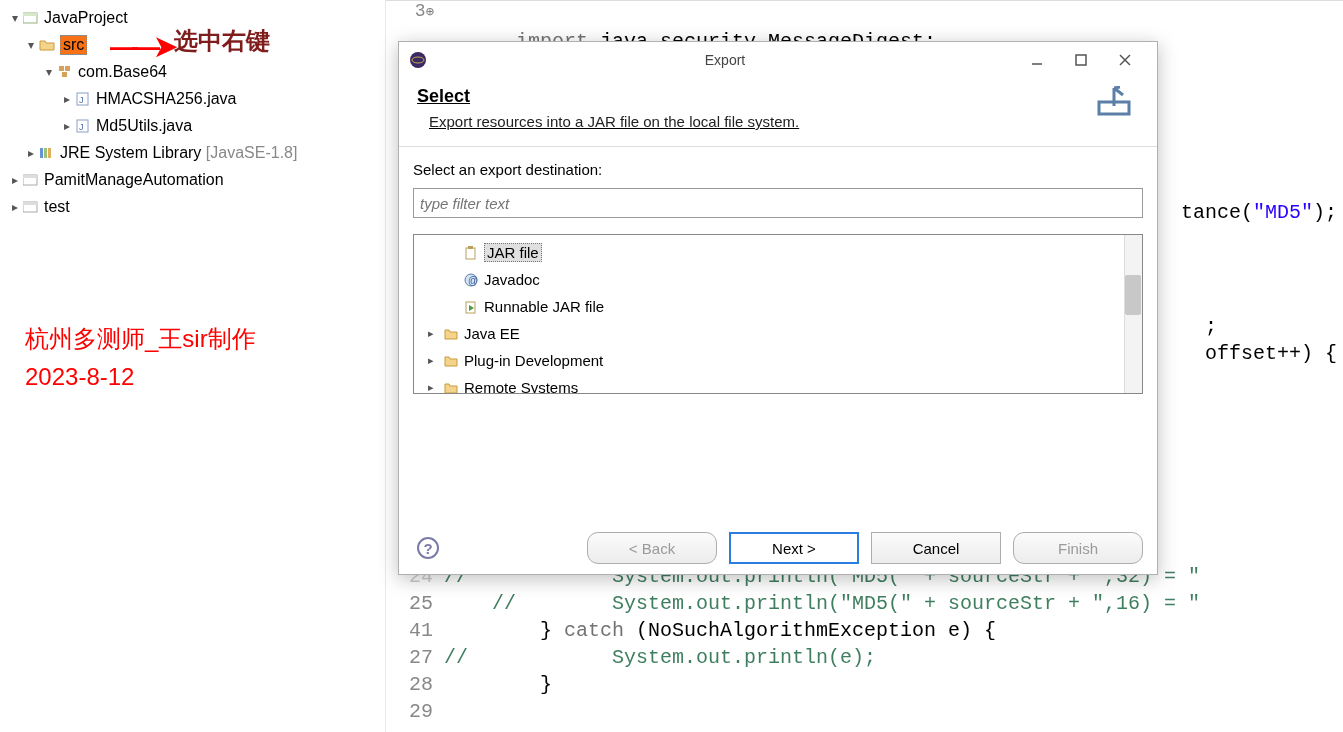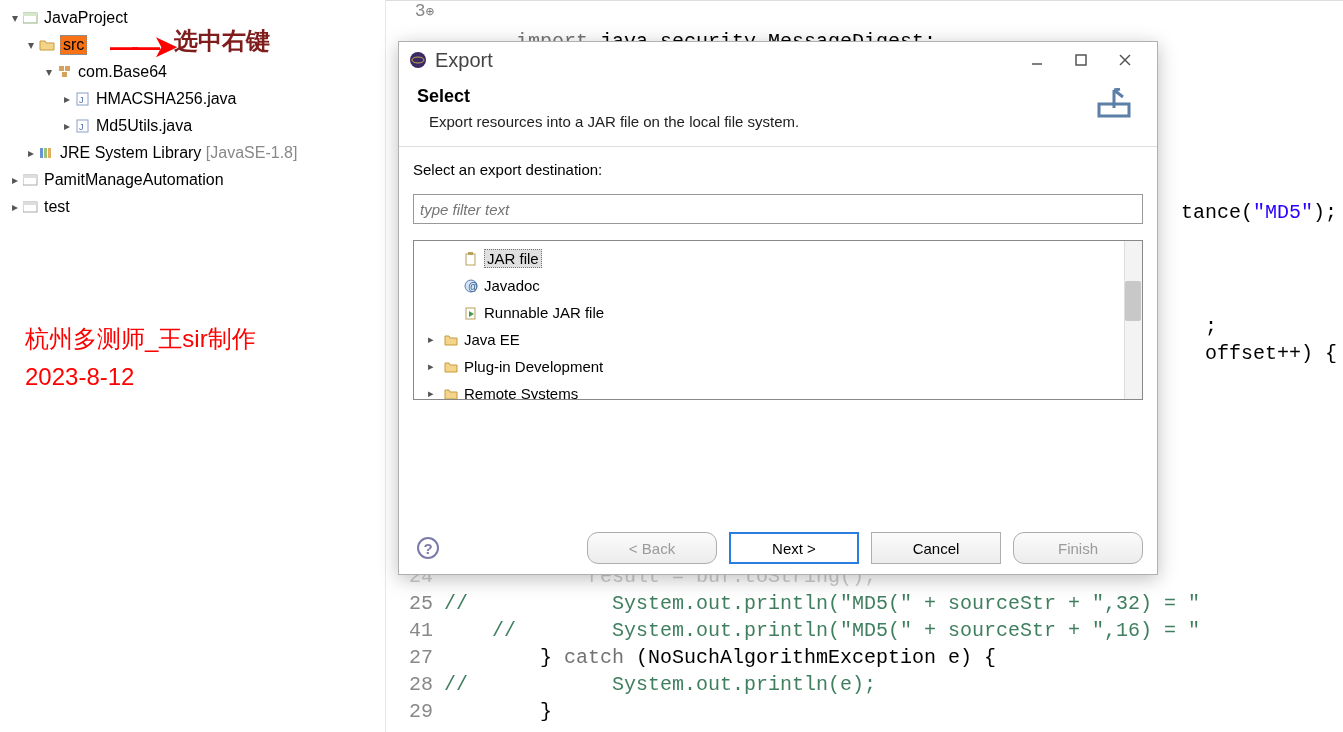--- a/index.html
+++ b/index.html
@@ -116,39 +116,40 @@
 .titlebar {
   height: 36px;
   display: flex;
   align-items: center;
   padding: 0 10px;
   background: #fff;
 }
 .titlebar .app-icon {
   width: 18px; height: 18px; margin-right: 8px;
 }
-.titlebar .title { flex: 1; font-size: 20px; color: #444; }
+.titlebar .title { flex: 1; font-size: 14px; color: #444; text-align: center; }
 .win-controls { display: flex; }
 .win-btn { width: 44px; height: 30px; display: flex; align-items: center; justify-content: center; }
 .win-btn svg { stroke: #555; }
 .banner {
   display: flex;
-  align-items: center;
+  align-items: flex-start;
   padding: 8px 18px 16px 18px;
   background: #fff;
   border-bottom: 1px solid #ddd;
+  text-decoration: underline;
 }
 .banner-left { flex: 1; }
 .banner-title { font-weight: bold; font-size: 18px; margin-bottom: 6px; }
 .banner-sub { font-size: 15px; color: #222; padding-left: 12px; }
 .banner-icon { width: 50px; height: 40px; }
 .body {
   padding: 14px 14px 4px 14px;
 }
-.body-label { margin-bottom: 16px; font-size: 15px; }
+.body-label { margin-bottom: 10px; font-size: 15px; }
 .filter-input {
   width: 100%;
   height: 30px;
   border: 1px solid #999;
   padding: 0 6px;
   font-size: 15px;
   color: #666;
   font-style: italic;
 }
 .tree-box {
@@ -332,21 +333,20 @@
   <div style="position:absolute; left:0; top:562px; width:100%;">
     <div class="gutter" style="position:absolute; top:0;">
       <div class="gutter-num" style="color:#ccc;">24</div>
       <div class="gutter-num">25</div>
       <div class="gutter-num">41</div>
       <div class="gutter-num">27</div>
       <div class="gutter-num">28</div>
       <div class="gutter-num">29</div>
     </div>
     <div style="position:absolute; left:58px; top:0;">
-      <div class="code-line" style="color:#ccc;">            result = buf.toString();</div>
       <div class="code-line"><span class="tok-cmt">//            System.out.println("MD5(" + sourceStr + ",32) = "</span></div>
       <div class="code-line"><span class="tok-cmt">    //        System.out.println("MD5(" + sourceStr + ",16) = "</span></div>
       <div class="code-line"><span class="tok-normal">        } </span><span class="tok-kw">catch</span><span class="tok-normal"> (NoSuchAlgorithmException e) {</span></div>
       <div class="code-line"><span class="tok-cmt">//            System.out.println(e);</span></div>
       <div class="code-line"><span class="tok-normal">        }</span></div>
     </div>
   </div>
 </div>
 
 <div class="dialog">

